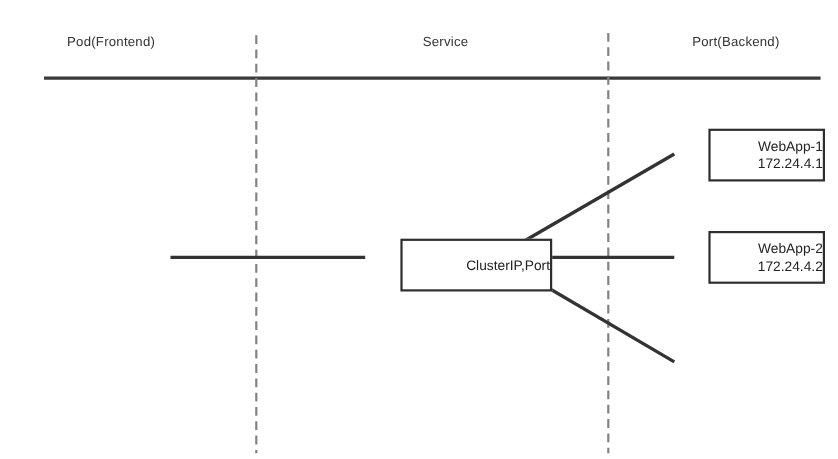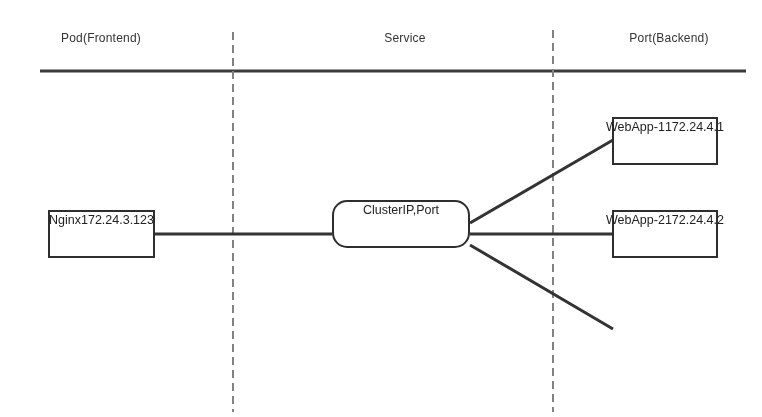--- a/index.html
+++ b/index.html
@@ -33,24 +33,25 @@
     z-index: 1;
     letter-spacing: 0.2px;
   }
   .node {
     position: absolute;
     box-sizing: border-box;
     height: 48px;
     border: 2px solid #2e2e2e;
     background: #ffffff;
     display: flex;
-    flex-direction: row;
-    align-items: flex-start;
+    flex-direction: column;
+    align-items: flex-end;
     justify-content: center;
     z-index: 1;
+    margin-left: 32px;
   }
   .node-name, .node-ip {
     font-size: 12.5px;
     line-height: 16px;
     color: #222222;
     text-align: center;
     white-space: nowrap;
   }
 </style>
 </head>
@@ -68,26 +69,22 @@
     <line x1="155" y1="234" x2="332" y2="234" stroke="#333333" stroke-width="3"></line>
     <line x1="470" y1="223" x2="613" y2="140" stroke="#333333" stroke-width="3"></line>
     <line x1="470" y1="234" x2="613" y2="234" stroke="#333333" stroke-width="3"></line>
     <line x1="470" y1="245" x2="613" y2="329" stroke="#333333" stroke-width="3"></line>
   </svg>
 
   <div class="col-label" style="left: 53px; width: 96px;">Pod(Frontend)</div>
   <div class="col-label" style="left: 360px; width: 90px;">Service</div>
   <div class="col-label" style="left: 620px; width: 98px;">Port(Backend)</div>
 
-  <div class="node" style="left: 48px; top: 210px; width: 107px;">
-    <div class="node-name">Nginx</div>
-    <div class="node-ip">172.24.3.123</div>
-  </div>
 
-  <div class="node" style="left: 332px; top: 200px; width: 138px; border-radius: 15px;">
+  <div class="node" style="left: 332px; top: 217px; width: 138px;">
     <div class="node-name">ClusterIP,Port</div>
   </div>
 
   <div class="node" style="left: 612px; top: 117px; width: 106px;">
     <div class="node-name">WebApp-1</div>
     <div class="node-ip">172.24.4.1</div>
   </div>
 
   <div class="node" style="left: 612px; top: 210px; width: 106px;">
     <div class="node-name">WebApp-2</div>

